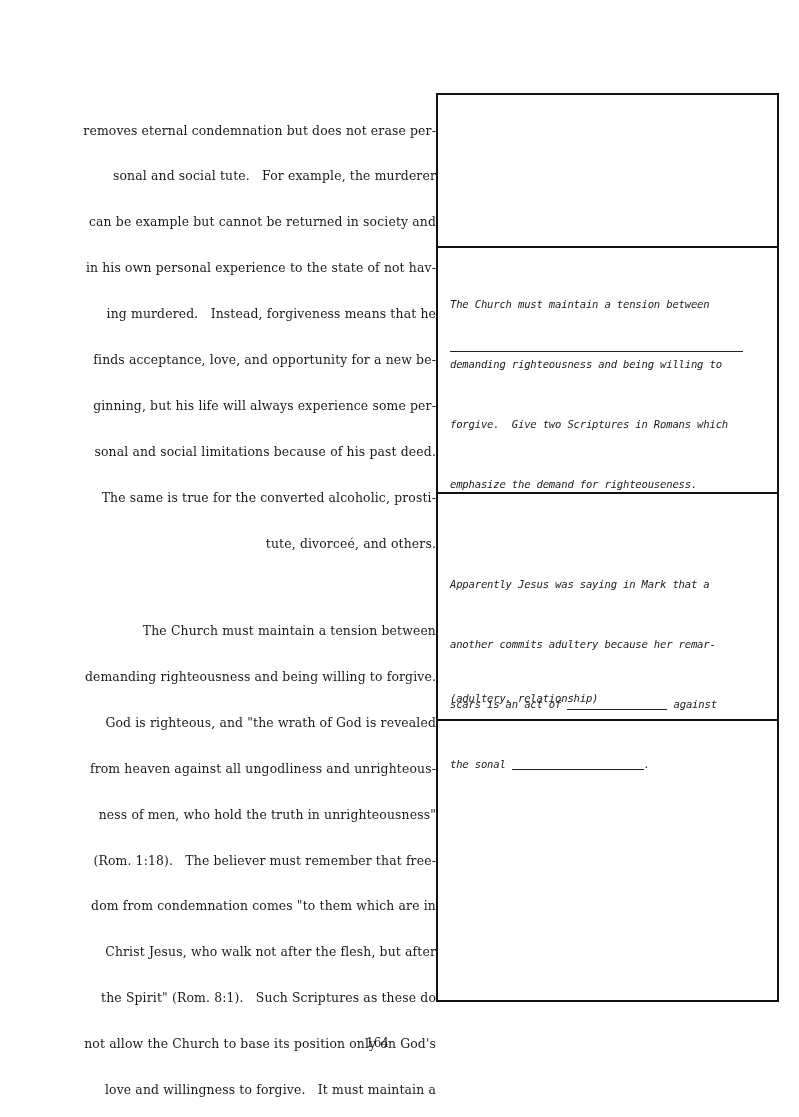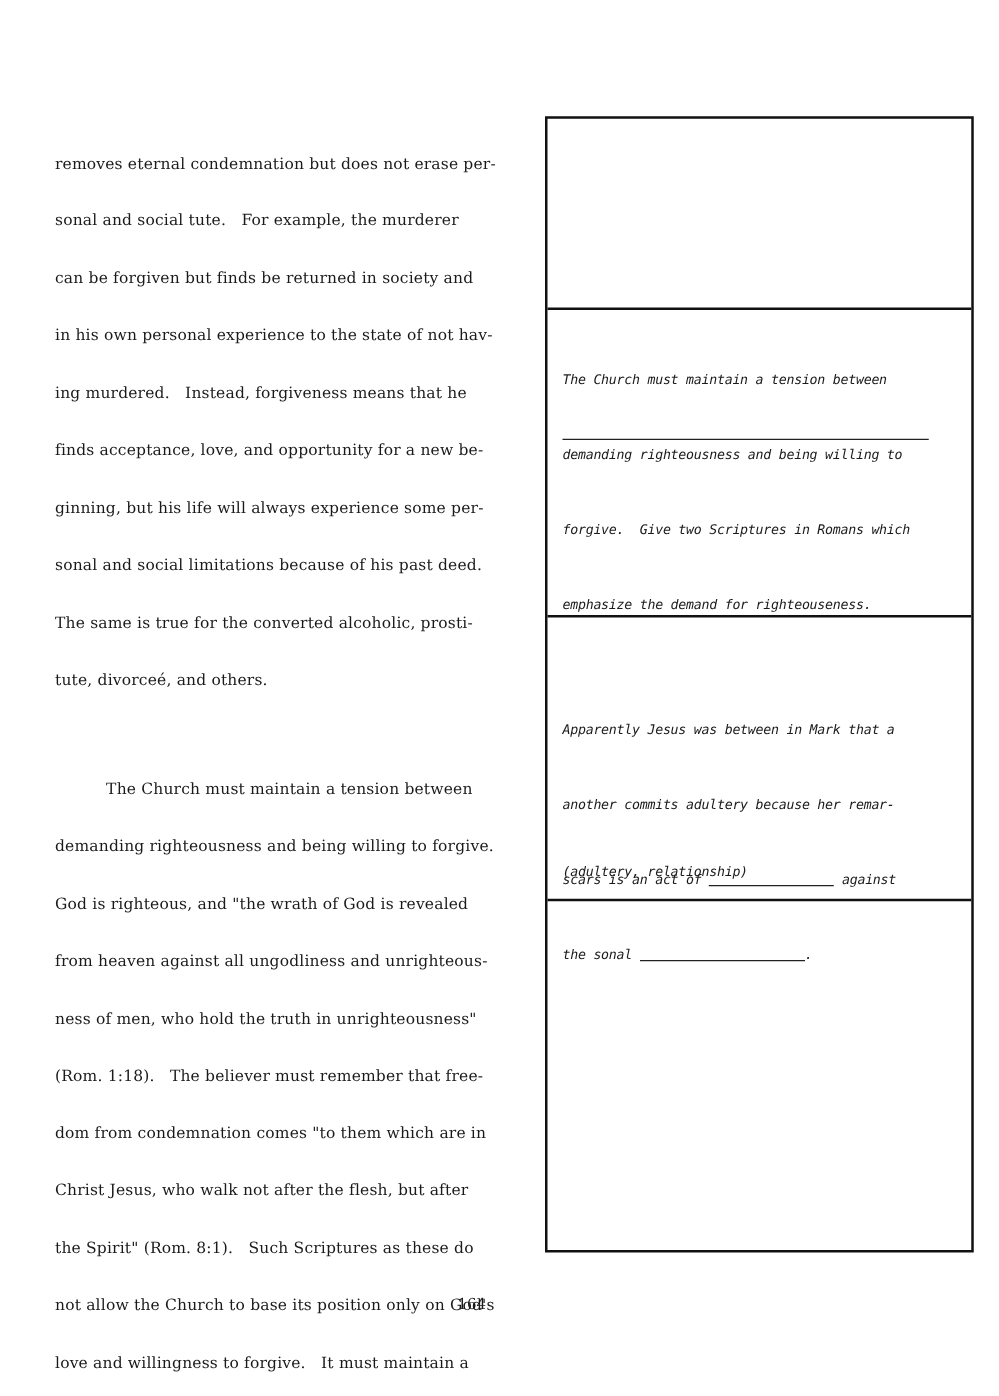--- a/index.html
+++ b/index.html
@@ -2,21 +2,21 @@
 <html><head>
 <meta charset="utf-8">
 <style>
   html, body { margin: 0; padding: 0; background: #ffffff; }
   body { width: 799px; height: 1117px; position: relative; overflow: hidden; color: #1a1a1a; }
   .left-col {
     position: absolute; left: 44px; top: 92px; width: 392px;
     font-family: "DejaVu Serif", "Liberation Serif", serif;
     font-size: 12.4px; line-height: 15.3px; letter-spacing: 0.15px;
   }
-  .para { margin: 0; white-space: pre; }
+  .para { margin: 0; white-space: pre; text-align: right; }
   .para .ln { display: block; height: 15.3px; }
   .gap { height: 11px; }
   .right-box {
     position: absolute; left: 436px; top: 93px; width: 339px; height: 905px;
     border: 2.5px solid #111; border-top-width: 2px;
   }
   .cell { position: absolute; left: 0; right: 0; }
   .cell.divider-top { border-top: 2px solid #111; }
   .frame-text {
     position: absolute; left: 12px; right: 4px;
@@ -31,21 +31,21 @@
     font-family: "DejaVu Serif", "Liberation Serif", serif; font-size: 12px;
   }
 </style>
 </head>
 <body>
 
 <div class="left-col">
   <div class="para">
     <span class="ln">removes eternal condemnation but does not erase per-</span>
     <span class="ln">sonal and social tute.   For example, the murderer</span>
-    <span class="ln">can be forgiven but finds be returned in society and</span>
+    <span class="ln">can be example but cannot be returned in society and</span>
     <span class="ln">in his own personal experience to the state of not hav-</span>
     <span class="ln">ing murdered.   Instead, forgiveness means that he</span>
     <span class="ln">finds acceptance, love, and opportunity for a new be-</span>
     <span class="ln">ginning, but his life will always experience some per-</span>
     <span class="ln">sonal and social limitations because of his past deed.</span>
     <span class="ln">The same is true for the converted alcoholic, prosti-</span>
     <span class="ln">tute, divorceé, and others.</span>
   </div>
   <div class="gap"></div>
   <div class="para">
@@ -78,21 +78,21 @@
       <div>The Church must maintain a tension between</div>
       <div>demanding righteousness and being willing to</div>
       <div>forgive.  Give two Scriptures in Romans which</div>
       <div>emphasize the demand for righteouseness.</div>
     </div>
     <div class="answer-line" style="top:103px"></div>
   </div>
 
   <div class="cell divider-top" style="top:397px;height:227px">
     <div class="frame-text" style="top:40px">
-      <div>Apparently Jesus was between in Mark that a</div>
+      <div>Apparently Jesus was saying in Mark that a</div>
       <div>another commits adultery because her remar-</div>
       <div><span>scars is an act of </span><span class="blank" style="width:100px"></span><span> against</span></div>
       <div><span>the sonal </span><span class="blank" style="width:132px"></span><span>.</span></div>
     </div>
     <div class="frame-text" style="top:194px">(adultery, relationship)</div>
   </div>
 
   <div class="cell divider-top" style="top:624px;bottom:0"></div>
 </div>
 

